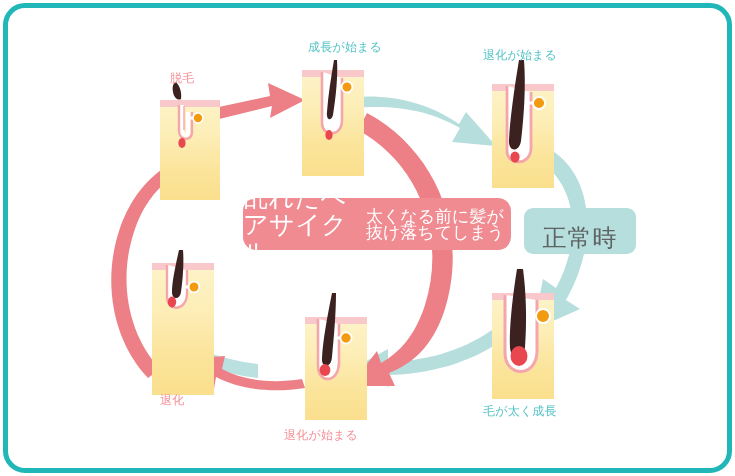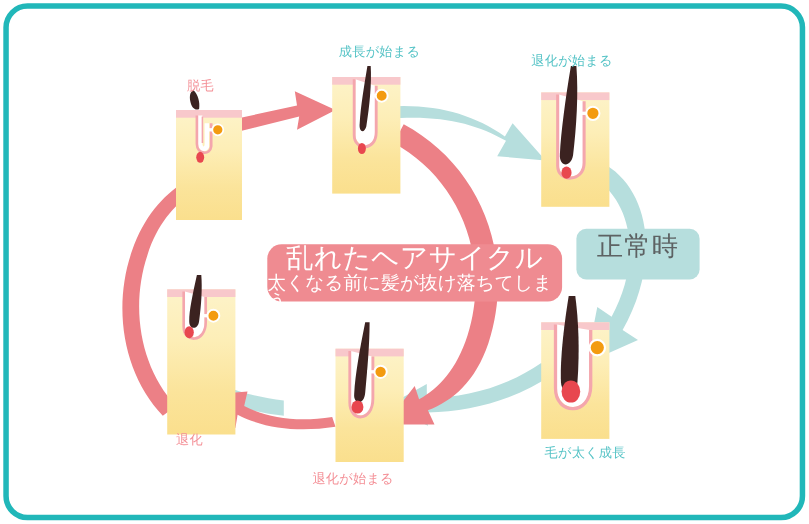--- a/index.html
+++ b/index.html
@@ -24,28 +24,28 @@
   .card .epi{position:absolute;left:0;top:0;width:100%;height:7px;background:#f8c8cb;}
 
   
   .lab{position:absolute;z-index:5;white-space:nowrap;font-size:12px;letter-spacing:.2px;}
   .lab.teal{color:#55c3c6;}
   .lab.pink{color:#f49097;}
 
   
   #banner{position:absolute;z-index:6;left:243px;top:198px;width:268px;height:52px;
           background:#ef8b91;border-radius:13px;
-          display:flex;flex-direction:column;align-items:center;margin-top:24px;}
+          display:flex;align-items:center;}
   #banner .t1{color:#ffffff;font-size:25px;line-height:27px;letter-spacing:.5px;}
   #banner .t2{color:#ffffff;font-size:17px;line-height:16px;margin-top:1px;}
 
   
   #normalbox{position:absolute;z-index:6;left:524px;top:208px;width:112px;height:46px;
              background:#b6dedd;border-radius:9px;
-             display:flex;align-items:flex-start;justify-content:center;}
+             display:flex;align-items:flex-end;justify-content:center;}
   #normalbox .t{color:#5d6263;font-size:24px;letter-spacing:1px;}
 </style>
 </head>
 <body>
 
 <div id="stage">
 
   <div id="frame"></div>
 
   <svg class="layer" id="arrows-layer" viewBox="0 0 735 476">
@@ -201,21 +201,21 @@
     </g>
 
   </svg>
 
   <div class="lab pink" style="left:170px;top:70px;">脱毛</div>
 
   <div class="lab teal" style="left:308px;top:39px;">成長が始まる</div>
 
   <div class="lab teal" style="left:483px;top:47px;">退化が始まる</div>
 
-  <div class="lab teal" style="left:483px;top:403px;margin-left:12px;">毛が太く成長</div>
+  <div class="lab teal" style="left:483px;top:403px;">毛が太く成長</div>
 
   <div class="lab pink" style="left:284px;top:427px;">退化が始まる</div>
 
   <div class="lab pink" style="left:160px;top:392px;font-family:Liberation Serif, serif;">退化</div>
 
   <div id="banner">
     <div class="t1">乱れたヘアサイクル</div>
     <div class="t2">太くなる前に髪が抜け落ちてしまう</div>
   </div>
 

